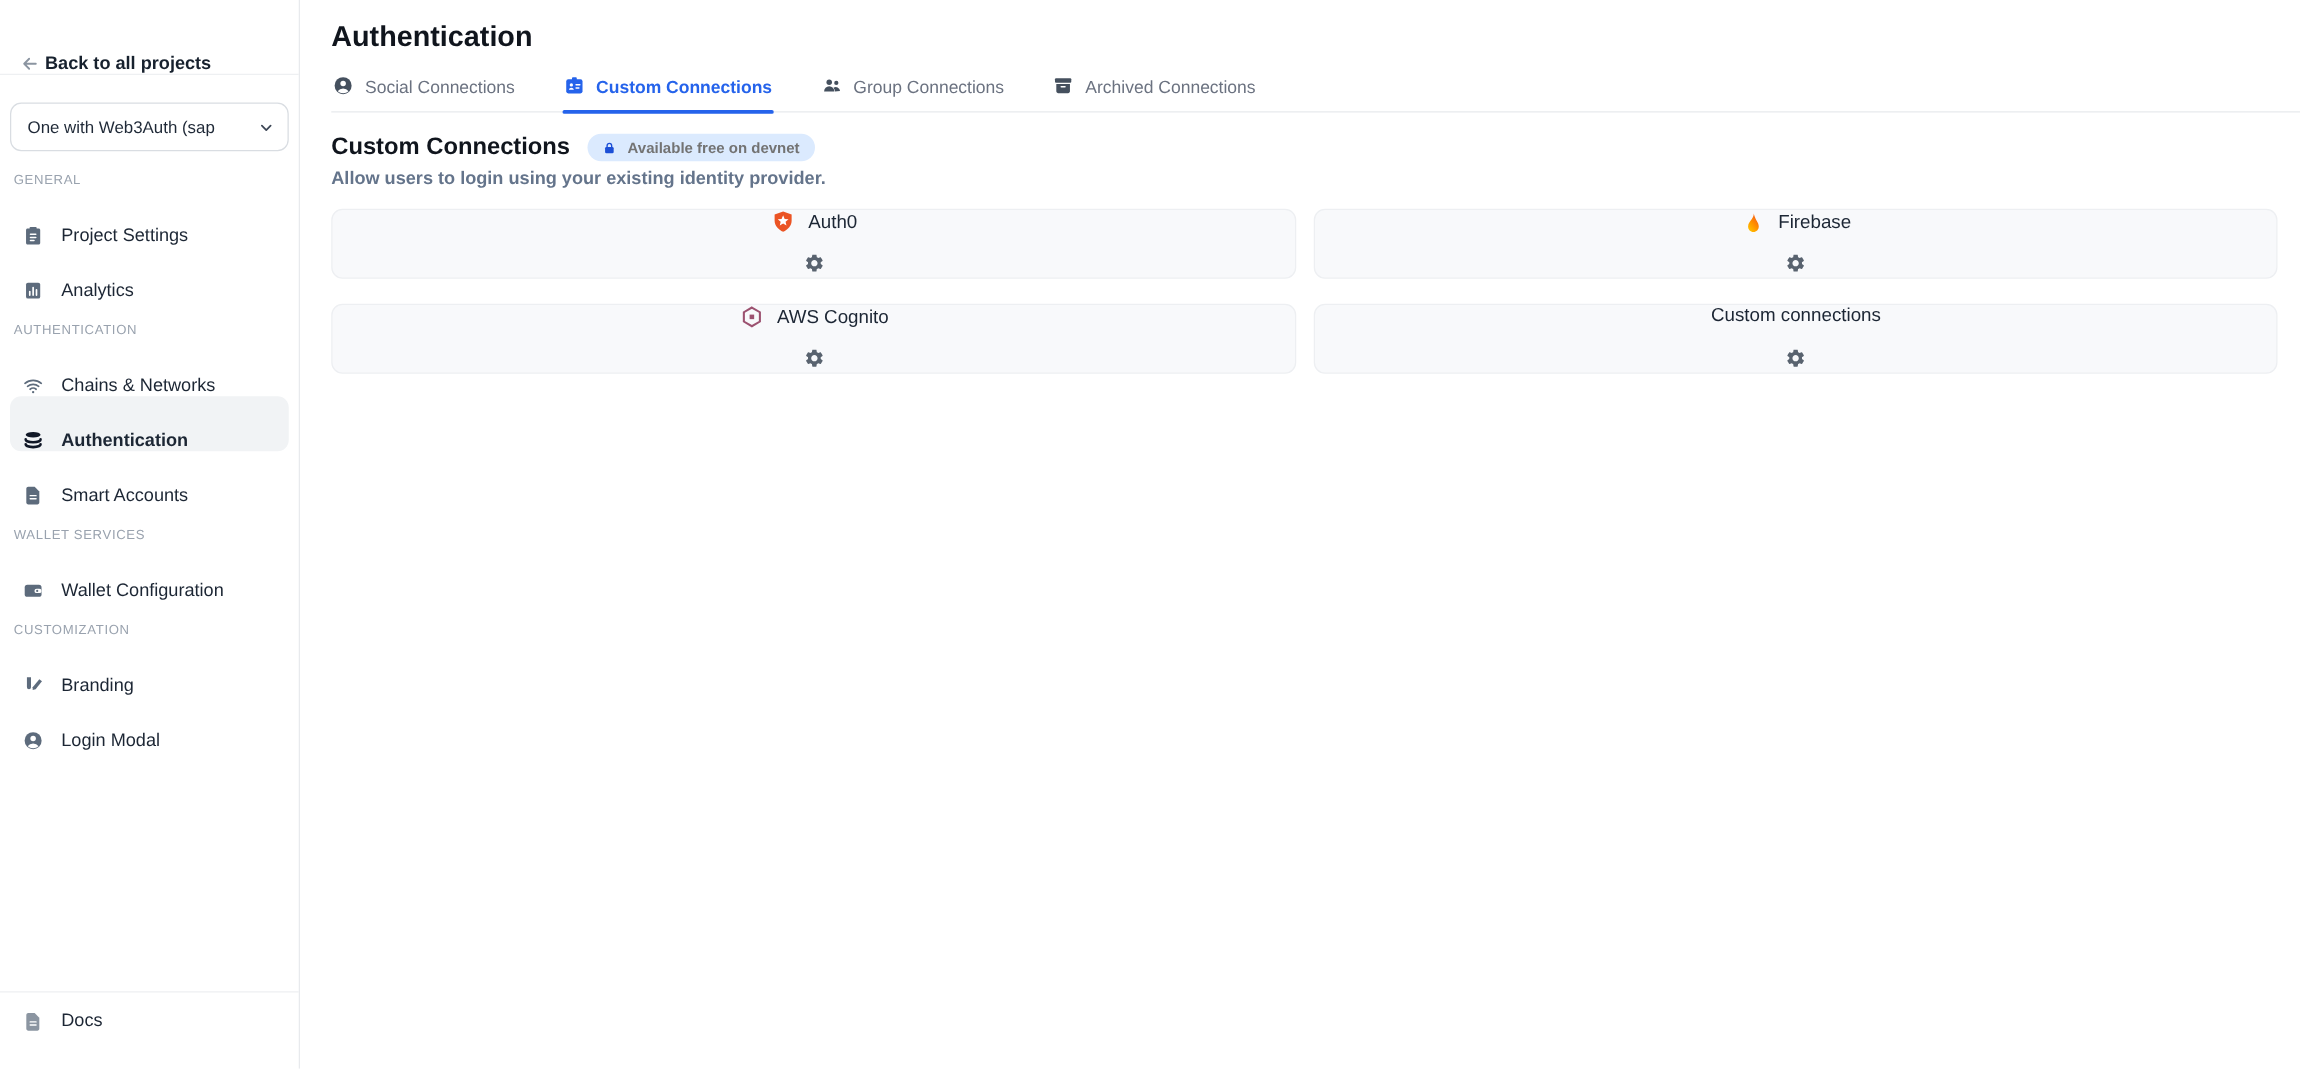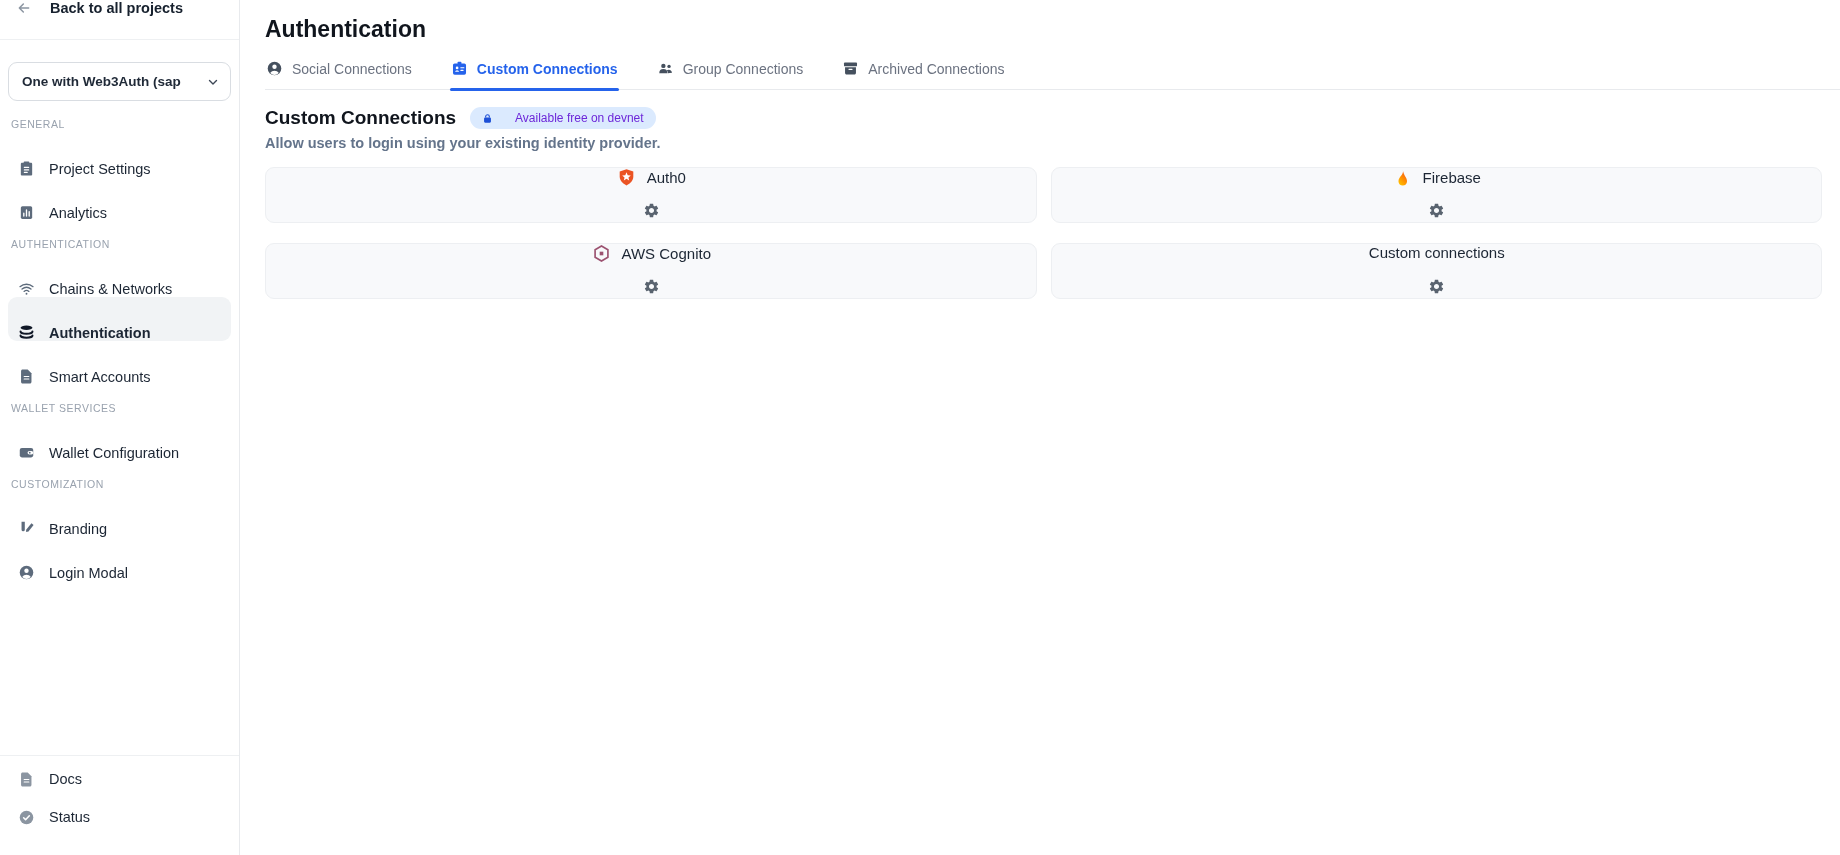--- a/index.html
+++ b/index.html
@@ -3,27 +3,27 @@
 <meta charset="utf-8">
 <style>
   * { margin:0; padding:0; box-sizing:border-box; }
   html,body { width:1840px; height:855px; overflow:hidden; background:#fff;
     font-family:"Liberation Sans","DejaVu Sans",sans-serif; color:#1f2937; }
   .app { display:flex; width:1840px; height:855px; }
 
   
   .sidebar { width:240px; min-width:240px; height:855px; background:#fff;
     border-right:1px solid #e8eaed; display:flex; flex-direction:column; }
-  .side-header { height:40px; border-bottom:1px solid #eef0f2; display:flex;
-    align-items:flex-start; gap:18px; padding:0 16px; cursor:pointer; }
+  .side-header { height:60px; border-bottom:1px solid #eef0f2; display:flex;
+    align-items:flex-end; gap:4px; padding:0 16px; cursor:pointer; }
   .side-header .icn { color:#8b95a1; }
   .back-label { font-size:14.5px; font-weight:600; color:#17212e; }
   .project-selector { margin:22px 8px 0 8px; height:39px; border:1px solid #d9dde2;
     border-radius:9px; display:flex; align-items:center; padding:0 10px 0 13px;
-    cursor:pointer; background:#fff;font-weight:bold; }
+    cursor:pointer; background:#fff; }
   .project-selector-value { flex:1; font-size:13.5px; color:#1f2937; white-space:nowrap;
     overflow:hidden; }
   .project-selector .icn { color:#3d4756; flex-shrink:0; }
   .nav { flex:1; display:flex; flex-direction:column; padding:0 8px; }
   .nav-label { margin:17px 3px 3px 3px; font-size:10.5px; font-weight:400;
     color:#99a2ae; letter-spacing:.05em; }
   .nav-item { height:44px; display:flex; align-items:flex-end; gap:14px;
     padding:0 10px; border-radius:9px; cursor:pointer; }
   .nav-item .icn { width:17px; height:17px; color:#5d6b7c; flex-shrink:0; }
   .nav-item .lbl { font-size:14.5px; font-weight:500; color:#1c2634; }
@@ -44,22 +44,22 @@
   .tab { display:flex; align-items:center; gap:9px; padding:0 1px 12px 1px;
     font-size:14px; font-weight:500; color:#6b7280; cursor:pointer; position:relative; }
   .tab .icn { width:17px; height:17px; color:#45505e; }
   .tab.active { color:#2563eb; font-weight:600; }
   .tab.active .icn { color:#2563eb; }
   .tab.active::after { content:""; position:absolute; left:0; right:0; bottom:-2px;
     height:3px; background:#2563eb; border-radius:2px; }
 
   .section-head { margin:17px 24px 0 25px; display:flex; align-items:center; gap:14px; }
   .section-heading { font-size:19px; font-weight:700; color:#10151d; }
-  .badge { display:flex; align-items:center; gap:22px; background:#dbeafe;
-    color:#6d28d9; font-size:12px; font-weight:400; padding:4px 12px;
+  .badge { display:flex; align-items:center; gap:9px; background:#dbeafe;
+    color:#737373; font-size:12px; font-weight:700; padding:4px 12px;
     border-radius:999px; }
   .badge .icn { width:11px; height:11px; color:#1c4fd6; }
   .section-desc { margin:6px 24px 0 25px; font-size:14.5px; color:#64748b;font-weight:bold; }
 
   .cards { margin:16px 18px 0 25px; display:grid; grid-template-columns:1fr 1fr;
     column-gap:14px; row-gap:20px; }
   .card { height:56px; background:#f8f9fb; border:1px solid #edeff2; border-radius:9px;
     display:flex; align-items:center; justify-content:space-between;
     padding:0 18px 0 19px; cursor:pointer;flex-direction:column; }
   .card-left { display:flex; align-items:center; gap:11px; }
@@ -183,29 +183,20 @@
     <div class="side-foot" id="side-foot">
         <div class="foot-item">
           <span class="icn">
             <svg viewBox="0 0 24 24">
               <path d="M6.5 2h7.2L19 7.3v12.5c0 1.2-1 2.2-2.2 2.2H6.5c-1.2 0-2.2-1-2.2-2.2V4.2C4.3 3 5.3 2 6.5 2z" fill="currentColor"></path>
               <path d="M8.7 12h6.6M8.7 15.5h6.6" stroke="#fff" stroke-width="1.6" stroke-linecap="round"></path>
             </svg>
           </span>
           <span class="lbl">Docs</span>
         </div>
-        <div class="foot-item">
-          <span class="icn">
-            <svg viewBox="0 0 24 24">
-              <circle cx="12" cy="12" r="9.6" fill="currentColor"></circle>
-              <path d="M8 12.4l2.7 2.7 5.3-5.6" fill="none" stroke="#fff" stroke-width="2.2" stroke-linecap="round" stroke-linejoin="round"></path>
-            </svg>
-          </span>
-          <span class="lbl">Status</span>
-        </div>
       </div>
   </aside>
 
   <main class="main">
     <h1 class="page-title">Authentication</h1>
 
     <div class="tabbar" id="tabbar">
         <div class="tab">
           <span class="icn">
             <svg viewBox="0 0 24 24">

